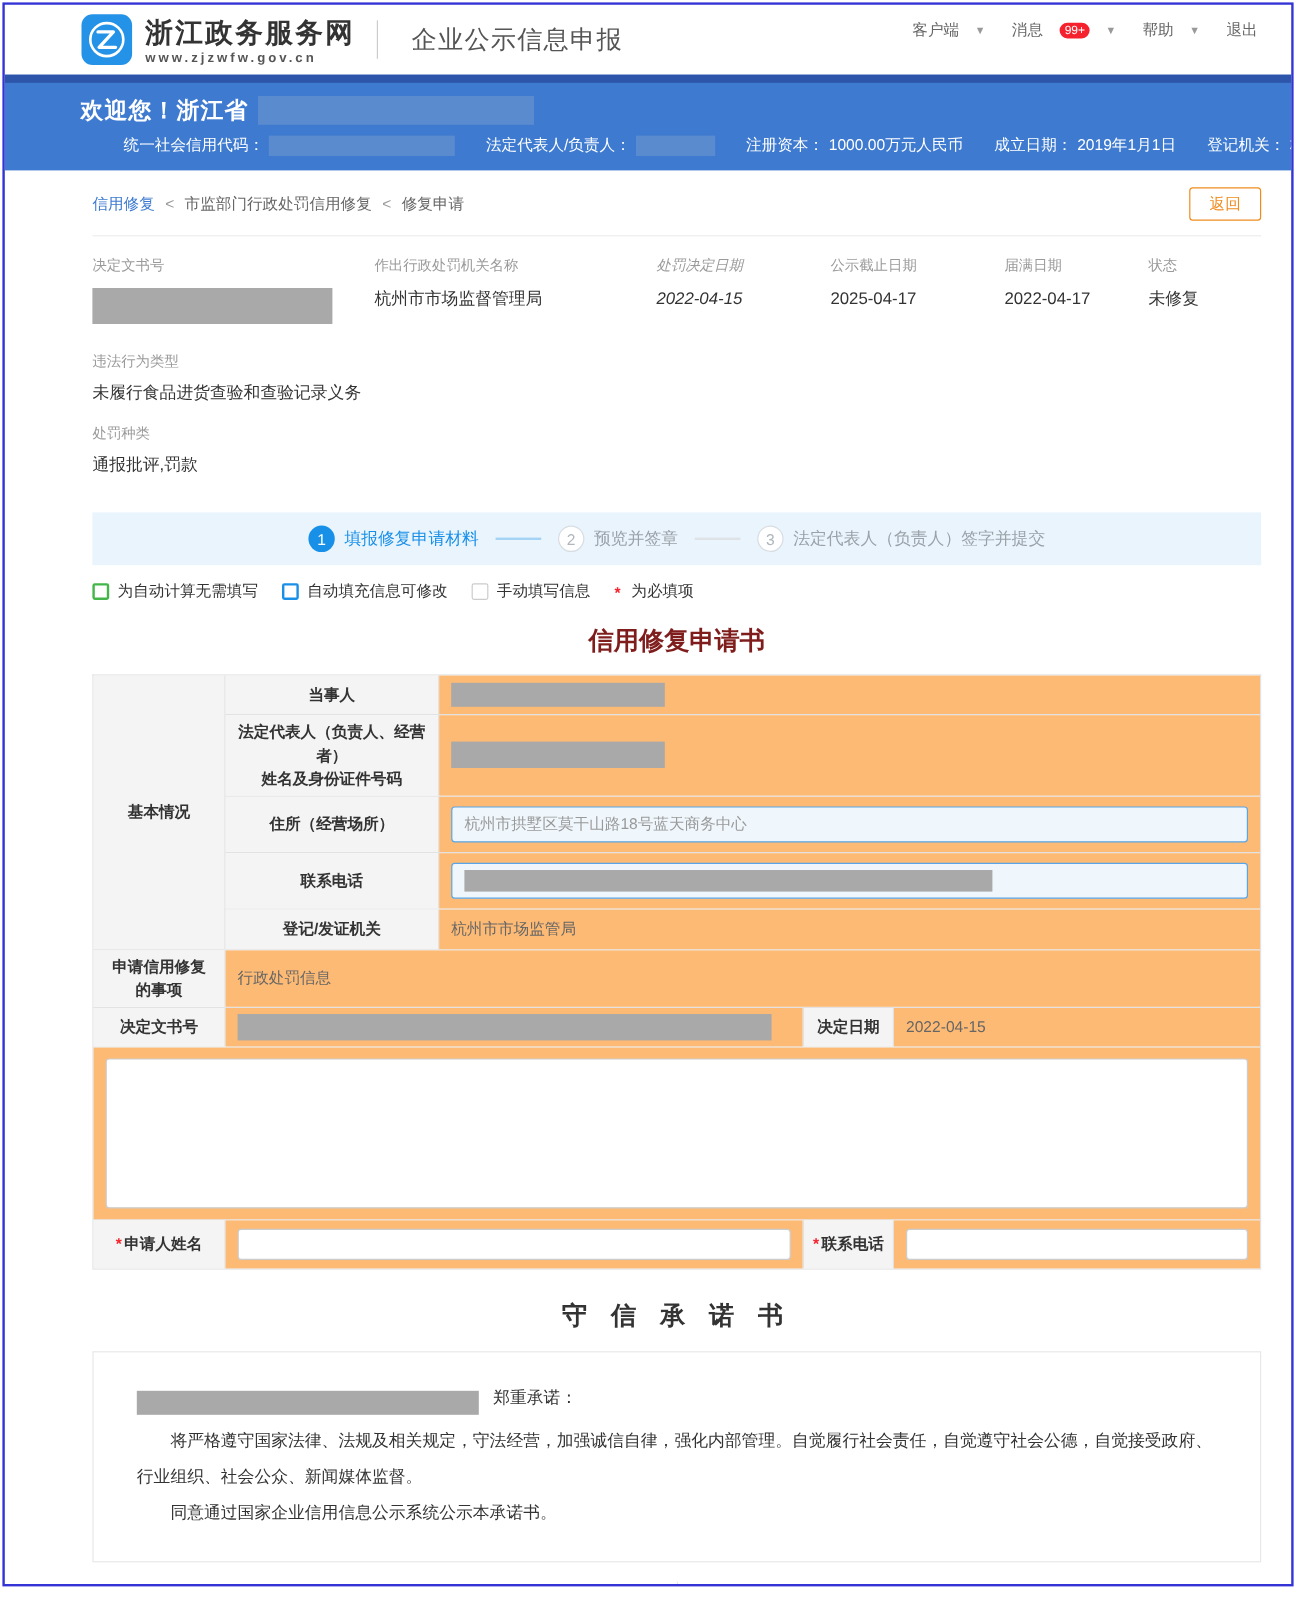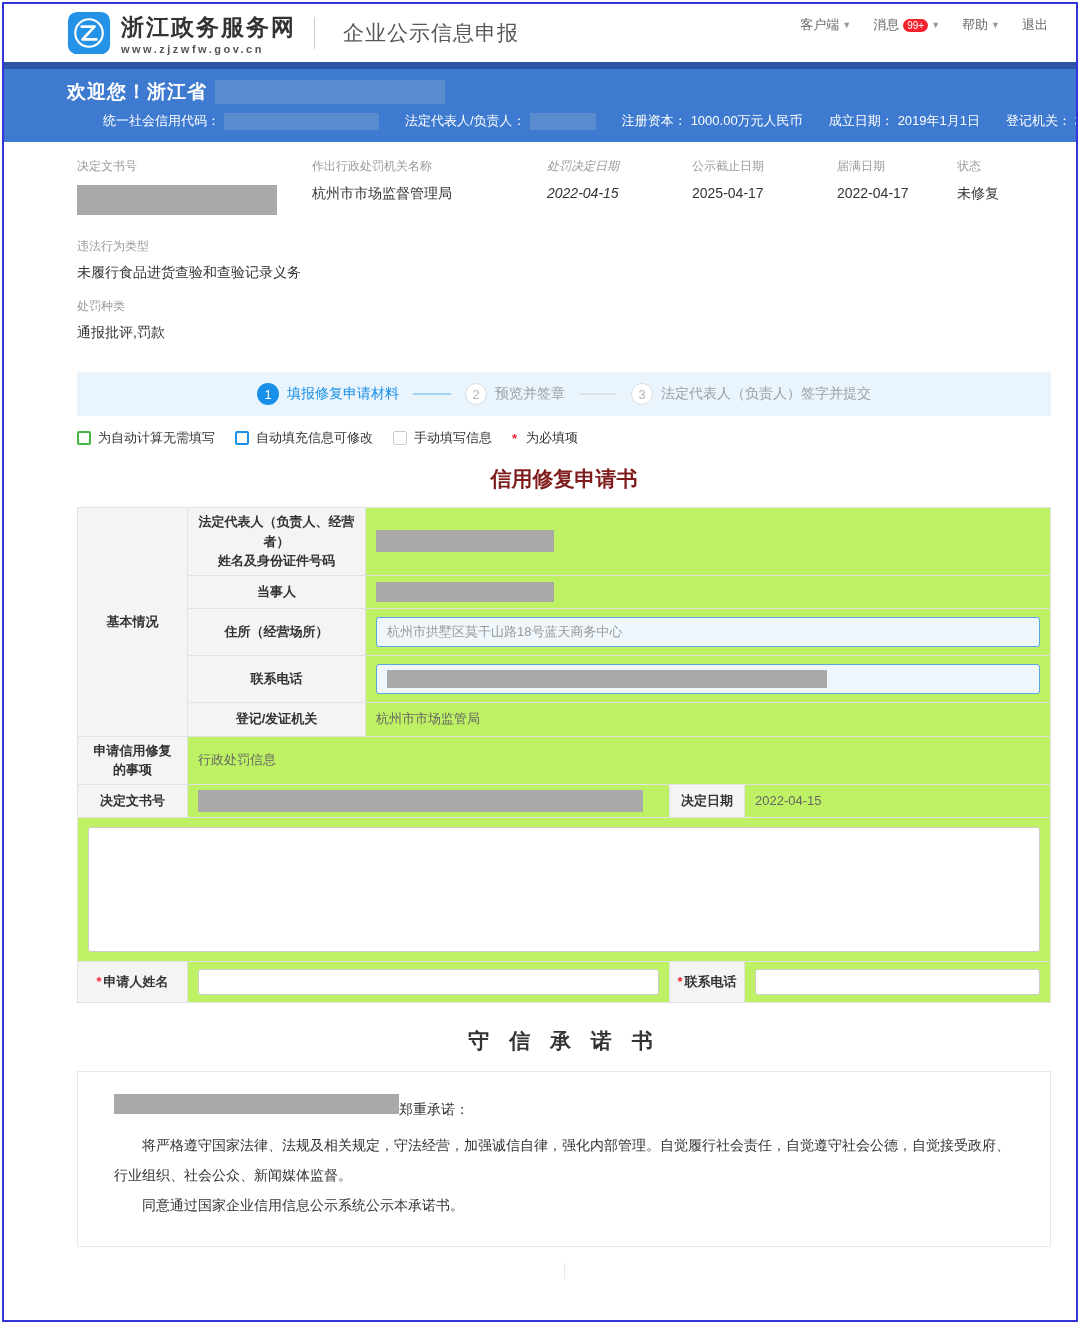--- a/index.html
+++ b/index.html
@@ -18,21 +18,21 @@
     height: 58px; background: #fff; display: flex; align-items: center;
     padding: 0 30px 0 63px; position: relative;
   }
   .logo-wrap { display: flex; align-items: center; gap: 10px; }
   .logo-icon { width: 44px; height: 44px; flex: 0 0 44px; }
   .logo-text .cn { font-size: 23px; font-weight: bold; color: #333; letter-spacing: 2px; font-family: "Liberation Serif", "DejaVu Serif", serif; }
   .logo-text .url { font-size: 11px; color: #555; letter-spacing: 2.5px; font-weight: bold; }
   .header-divider { width: 1px; height: 32px; background: #ccc; margin: 0 18px; }
   .app-title { font-size: 21px; color: #555; letter-spacing: 1px; margin-left: 10px; }
   .top-nav { position: absolute; right: 28px; top: 12px; display: flex; align-items: center; gap: 22px; color: #666; font-size: 13px; }
-  .nav-item { display: flex; align-items: center; gap: 3px; cursor: pointer; }
+  .nav-item { display: flex; align-items: center; gap: 13px; cursor: pointer; }
   .caret { font-size: 9px; color: #999; }
   .badge { background: #f5222d; color: #fff; font-size: 10px; border-radius: 8px; padding: 1px 4px; margin-left: 1px; }
   
   .band { background: #3d7ad0; border-top: 7px solid #2d55a9; padding: 10px 30px 12px 63px; color: #fff; }
   .band-line1 { display: flex; align-items: center; gap: 8px; margin-bottom: 7px; }
   .greeting { font-size: 19px; font-weight: bold; letter-spacing: 1px; }
   .band-line2 { display: flex; align-items: flex-start; gap: 26px; font-size: 13px; color: #ffffff; flex-wrap: nowrap; margin-left: 36px; }
   .band-field { display: flex; align-items: center; gap: 4px; white-space: nowrap; }
   .redact-blue { background: #5a8bce; display: inline-block; }
   .redact { background: #a9a9a9; display: inline-block; }
@@ -71,37 +71,37 @@
   .sq-green { border: 2px solid #44b549; }
   .sq-blue { border: 2px solid #1890e8; }
   .sq-gray { border: 1px solid #ccc; }
   .req { color: #f5222d; font-weight: bold; margin-right: 2px; }
   
   .form-title { text-align: center; font-size: 21px; font-weight: bold; color: #7f1d1d; padding: 12px 0 14px 0; }
   .form-table { border: 1px solid #e2e2e2; border-bottom: none; }
   .t-row { display: flex; border-bottom: 1px solid #e2e2e2; min-height: 33px; }
   .cell { display: flex; align-items: center; }
   .lbl-cell { background: #f4f4f4; font-weight: bold; font-size: 13px; color: #333; justify-content: center; text-align: center; border-right: 1px solid #e2e2e2; padding: 4px 6px; flex-direction: column; line-height: 1.5; }
-  .val-cell { background: #bef264; padding: 4px 10px; flex: 1; color: #666; font-size: 13px; }
+  .val-cell { background: #fdba74; padding: 4px 10px; flex: 1; color: #666; font-size: 13px; }
   .group-block { display: flex; border-bottom: 1px solid #e2e2e2; }
   .group-cell { width: 110px; background: #f4f4f4; border-right: 1px solid #e2e2e2; display: flex; align-items: center; justify-content: center; font-weight: bold; font-size: 13px; }
   .group-rows { flex: 1; display: flex; flex-direction: column; }
   .group-rows .t-row:last-child { border-bottom: none; }
   .w178 { width: 178px; flex: 0 0 178px; }
   .w110 { width: 110px; flex: 0 0 110px; }
   .w76 { width: 76px; flex: 0 0 76px; border-left: 1px solid #e2e2e2; }
   .w305 { width: 305px; flex: 0 0 305px; }
   .blue-input { flex: 1; border: 1px solid #58a6e8; background: #eff7fd; border-radius: 3px; height: 30px; display: flex; align-items: center; padding: 0 10px; color: #999; font-size: 13px; margin: 4px 0; }
   .plain-input { flex: 1; border: 1px solid #ccc; border-radius: 3px; height: 26px; margin: 3px 0; padding: 0 8px; font-size: 13px; color: #333; background: #fff; }
   .reason-area { flex: 1; border: 1px solid #ccc; border-radius: 3px; height: 125px; margin: 5px 0; resize: none; font-family: inherit; font-size: 13px; padding: 6px; }
   .info-dot { display: inline-flex; width: 14px; height: 14px; border-radius: 50%; background: #f59a23; color: #fff; font-size: 10px; align-items: center; justify-content: center; font-weight: bold; margin-left: 3px; vertical-align: middle; }
   
   .commit-title { text-align: center; font-size: 21px; font-weight: bold; letter-spacing: 7px; padding: 24px 0 16px 0; }
   .commit-box { border: 1px solid #e8e8e8; padding: 22px 36px 26px 36px; font-size: 14px; color: #333; line-height: 30px; }
-  .commit-intro { display: flex; align-items: flex-start; gap: 0; margin-bottom: 6px; }
+  .commit-intro { display: flex; align-items: flex-end; gap: 12px; margin-bottom: 6px; }
   .commit-p { text-indent: 2em; }
   
   .uploads { display: flex; margin-top: 16px; }
   .upload-col { width: 50%; padding: 10px 0 6px 0; text-align: center; }
   .upload-col + .upload-col { border-left: 1px solid #e8e8e8; }
 </style>
 </head>
 <body>
 
 <div class="page">
@@ -164,20 +164,30 @@
       </span>
       <span class="band-field">
         <span>登记机关：</span>
           <span>杭州市市场监管局</span>
       </span>
     </div>
   </div>
 
   <div class="content">
 
+    <div class="breadcrumb-row">
+      <div class="crumbs">
+        <span class="crumb-active">信用修复</span>
+        <span class="crumb-sep">&lt;</span>
+        <span>市监部门行政处罚信用修复</span>
+        <span class="crumb-sep">&lt;</span>
+        <span>修复申请</span>
+      </div>
+      <button class="back-btn">返回</button>
+    </div>
 
     <div class="case-info">
       <div class="case-cols">
         <div class="case-col c1">
           <div class="lbl">决定文书号</div>
           <div class="val"><span class="redact" style="width:200px;height:30px;"></span></div>
         </div>
         <div class="case-col c2">
           <div class="lbl">作出行政处罚机关名称</div>
           <div class="val">杭州市市场监督管理局</div>
@@ -242,33 +252,33 @@
         <span>为必填项</span>
       </div>
     </div>
 
     <div class="form-title">信用修复申请书</div>
 
     <div class="form-table">
       <div class="group-block">
         <div class="group-cell">基本情况</div>
         <div class="group-rows">
+          <div class="t-row">
+            <div class="cell lbl-cell w178">当事人</div>
+            <div class="cell val-cell">
+              <span class="redact" style="width:178px;height:20px;"></span>
+            </div>
+          </div>
           <div class="t-row" style="min-height:42px;">
             <div class="cell lbl-cell w178">
               <span>法定代表人（负责人、经营者）</span>
               <span>姓名及身份证件号码</span>
             </div>
             <div class="cell val-cell">
               <span class="redact" style="width:178px;height:22px;"></span>
-            </div>
-          </div>
-          <div class="t-row">
-            <div class="cell lbl-cell w178">当事人</div>
-            <div class="cell val-cell">
-              <span class="redact" style="width:178px;height:20px;"></span>
             </div>
           </div>
           <div class="t-row" style="min-height:38px;">
             <div class="cell lbl-cell w178">住所（经营场所）</div>
             <div class="cell val-cell">
               <div class="blue-input">杭州市拱墅区莫干山路18号蓝天商务中心</div>
             </div>
           </div>
           <div class="t-row" style="min-height:38px;">
             <div class="cell lbl-cell w178">联系电话</div>

